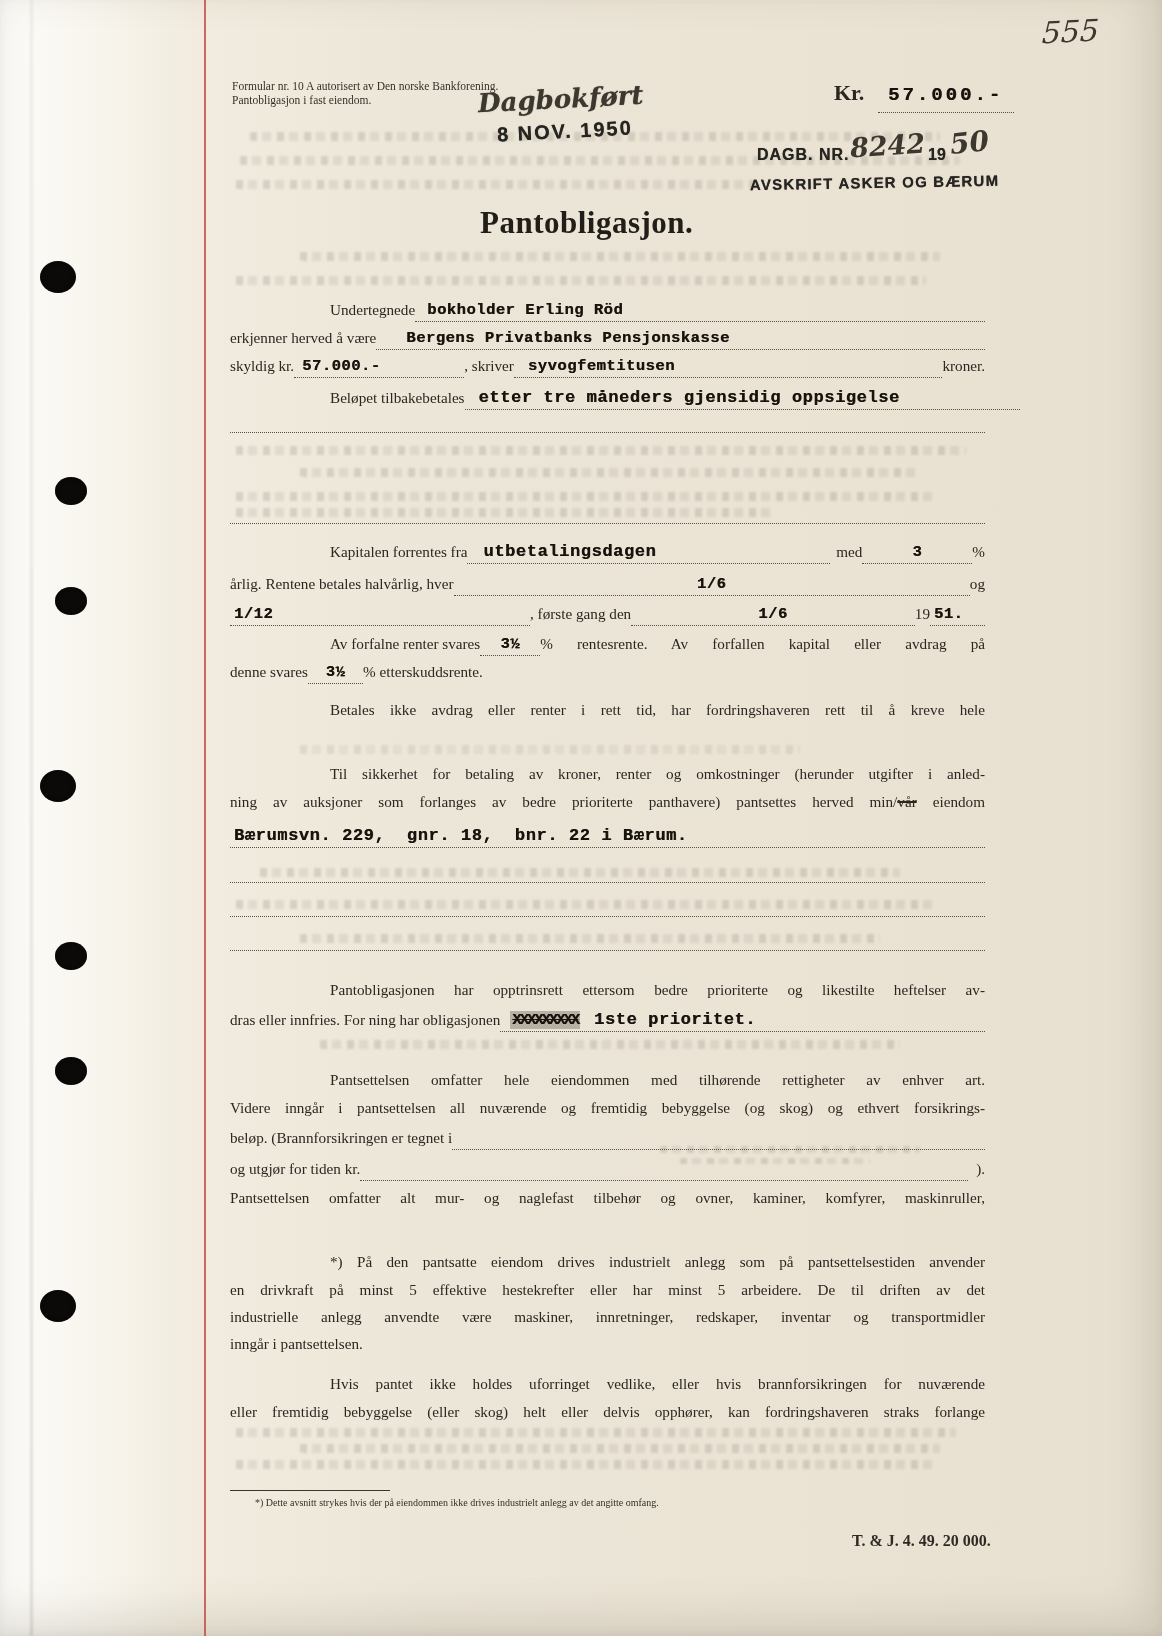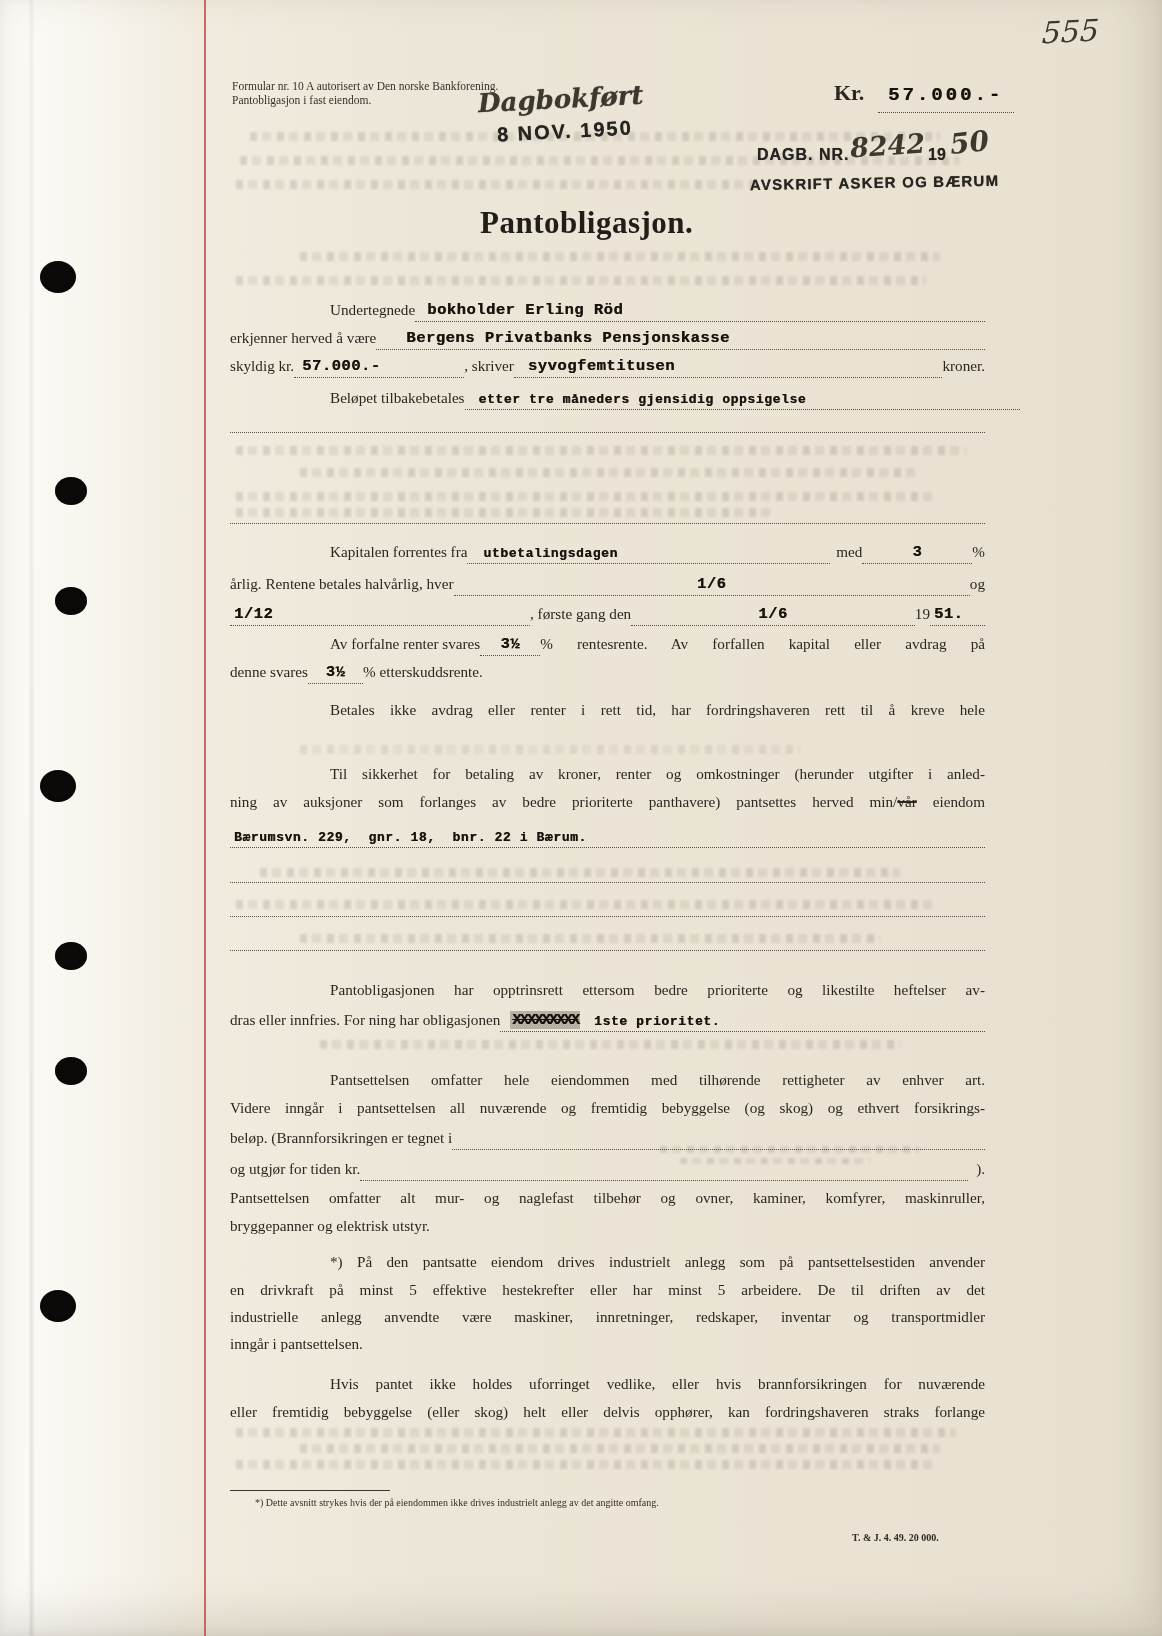--- a/index.html
+++ b/index.html
@@ -16,34 +16,34 @@
     box-shadow:inset 0 0 4px rgba(0,0,0,.6),0 0 2px rgba(255,255,255,.35);}
   .pline{position:absolute;font-size:15.2px;line-height:24px;color:#2b2620;}
   .just{text-align:justify;text-align-last:justify;}
   .indent{text-indent:100px;}
   .row{position:absolute;display:flex;align-items:flex-end;height:26px;font-size:15.2px;white-space:nowrap;}
   .row .printed{flex:0 0 auto;padding-bottom:3px;}
   .fill{border-bottom:1.6px dotted #564e42;display:flex;align-items:flex-end;min-width:30px;}
   .fill.grow{flex:1 1 auto;}
   .typed{font-family:"Liberation Mono","DejaVu Sans Mono",monospace;font-weight:700;color:#17120c;
     font-size:15.5px;letter-spacing:.5px;text-shadow:.4px 0 0 rgba(23,18,12,.8);white-space:pre;padding-bottom:2px;}
-  .typed-lg{font-size:13px;letter-spacing:.6px;}
+  .typed-lg{font-size:17px;letter-spacing:.6px;}
   .struck{text-decoration:line-through;text-decoration-thickness:2px;}
   .overstruck{text-decoration:line-through;background:rgba(25,20,15,.25);letter-spacing:-2px;padding:0 2px;}
   .blankline{position:absolute;border-bottom:1.6px dotted #564e42;height:0;}
   .smudge{position:absolute;height:9px;opacity:.42;filter:blur(1.1px);border-radius:2px;
     background:repeating-linear-gradient(90deg,rgba(70,62,55,.36) 0 7px,rgba(70,62,55,0) 7px 12px,rgba(70,62,55,.22) 12px 21px,rgba(70,62,55,0) 21px 27px);}
   .stamp-sans{position:absolute;font-family:"Liberation Sans","DejaVu Sans",sans-serif;font-weight:700;
     color:#262420;text-shadow:0 0 .7px rgba(30,28,24,.8);}
   .script{position:absolute;font-family:"DejaVu Serif",serif;font-style:italic;color:#3c382f;}
   .small-note{position:absolute;font-size:11.5px;line-height:13px;color:#343029;}
   .title{position:absolute;font-weight:700;font-size:31px;letter-spacing:.5px;color:#211d18;}
   .rule{position:absolute;height:1px;background:#3a352d;}
   .footnote{position:absolute;font-size:10px;color:#332f28;}
-  .printcode{position:absolute;font-size:10px;font-weight:700;color:#2e2a24;}
+  .printcode{position:absolute;font-size:16px;font-weight:700;color:#2e2a24;}
 </style>
 </head>
 <body>
 
 <div class="page">
 
   <div class="crease"></div>
   <div class="red-line"></div>
 
   <div class="hole" style="left:40px;top:261px;width:36px;height:32px"></div>
@@ -211,21 +211,20 @@
     <span class="printed">beløp.  (Brannforsikringen er tegnet i</span>
     <span class="fill grow"></span>
   </div>
   <div class="row" style="left:230px;top:1155px;width:755px">
     <span class="printed">og utgjør for tiden kr.</span>
     <span class="fill grow"></span>
     <span class="printed" style="padding-left:8px">).</span>
   </div>
 
   <div class="pline just" style="left:230px;top:1186px;width:755px">Pantsettelsen omfatter alt mur- og naglefast tilbehør og ovner, kaminer, komfyrer, maskinruller,</div>
-  <div class="pline" style="left:230px;top:1214px;width:755px">bryggepanner og elektrisk utstyr.</div>
 
   <div class="pline just indent" style="left:230px;top:1250px;width:755px">*) På den pantsatte eiendom drives industrielt anlegg som på pantsettelsestiden anvender</div>
   <div class="pline just" style="left:230px;top:1278px;width:755px">en drivkraft på minst 5 effektive hestekrefter eller har minst 5 arbeidere.  De til driften av det</div>
   <div class="pline just" style="left:230px;top:1305px;width:755px">industrielle anlegg anvendte være maskiner, innretninger, redskaper, inventar og transportmidler</div>
   <div class="pline" style="left:230px;top:1332px;width:755px">inngår i pantsettelsen.</div>
 
   <div class="pline just indent" style="left:230px;top:1372px;width:755px">Hvis pantet ikke holdes uforringet vedlike, eller hvis brannforsikringen for nuværende</div>
   <div class="pline just" style="left:230px;top:1400px;width:755px">eller fremtidig bebyggelse (eller skog) helt eller delvis opphører, kan fordringshaveren straks forlange</div>
 
   <div class="rule" style="left:230px;top:1490px;width:160px"></div>

